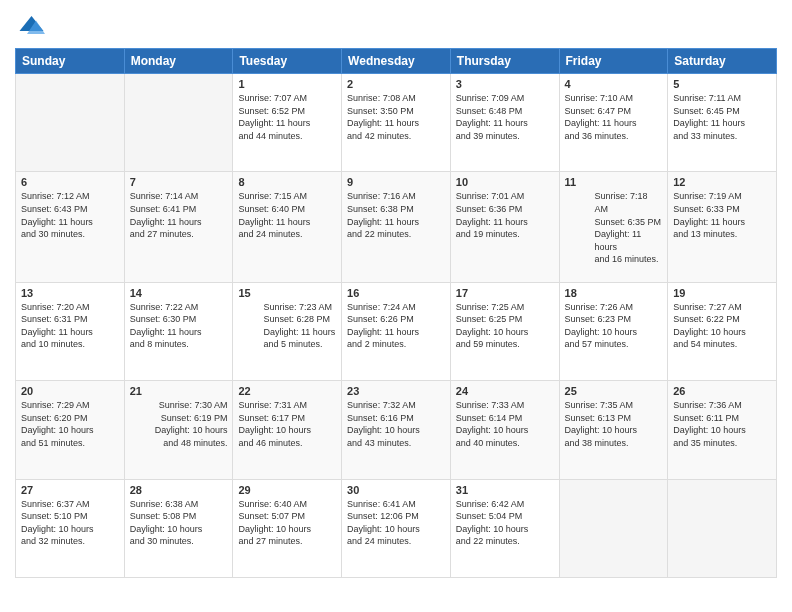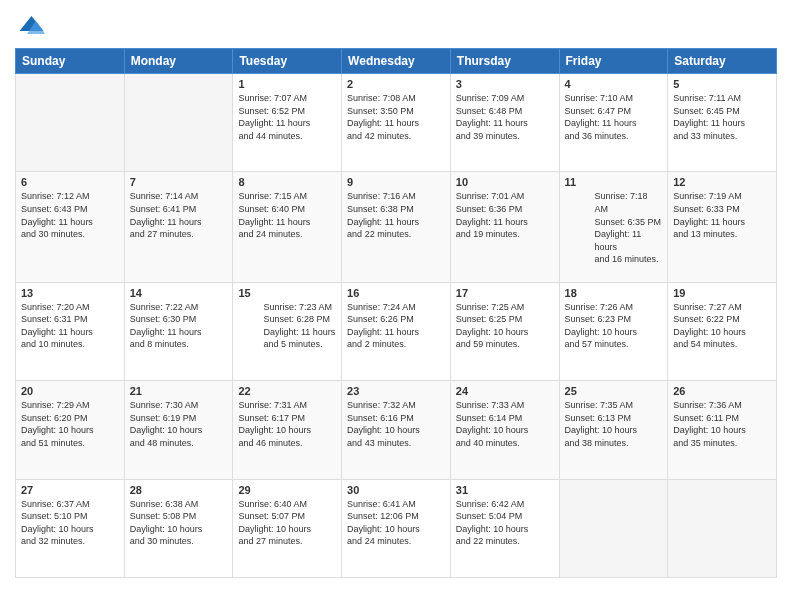--- a/index.html
+++ b/index.html
@@ -278,21 +278,21 @@
         <tr>
           <td>
             <span class="day-number">20</span>
             <div class="cell-content" style="white-space: pre-line;">Sunrise: 7:29 AM
 Sunset: 6:20 PM
 Daylight: 10 hours
 and 51 minutes.</div>
           </td>
           <td>
             <span class="day-number">21</span>
-            <div class="cell-content" style="white-space: pre-line;">Sunrise: 7:30 AM
+            <div class="cell-content" style="white-space: pre-line; text-align: right;">Sunrise: 7:30 AM
 Sunset: 6:19 PM
 Daylight: 10 hours
 and 48 minutes.</div>
           </td>
           <td>
             <span class="day-number">22</span>
             <div class="cell-content" style="white-space: pre-line;">Sunrise: 7:31 AM
 Sunset: 6:17 PM
 Daylight: 10 hours
 and 46 minutes.</div>

